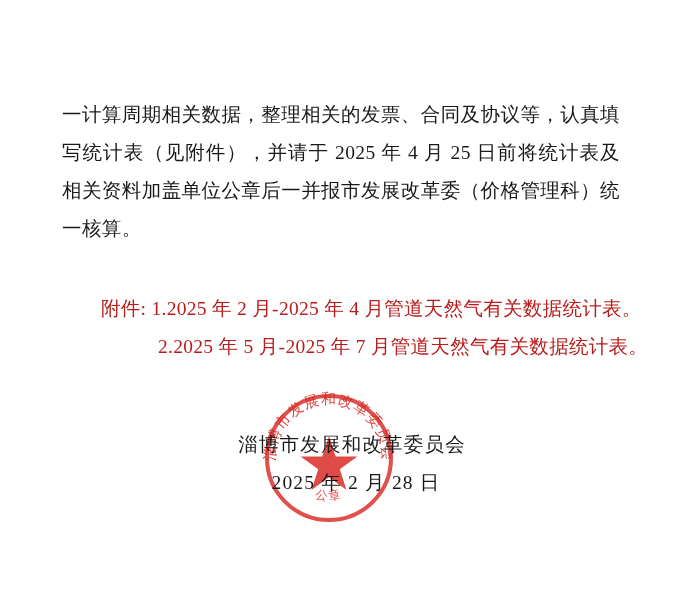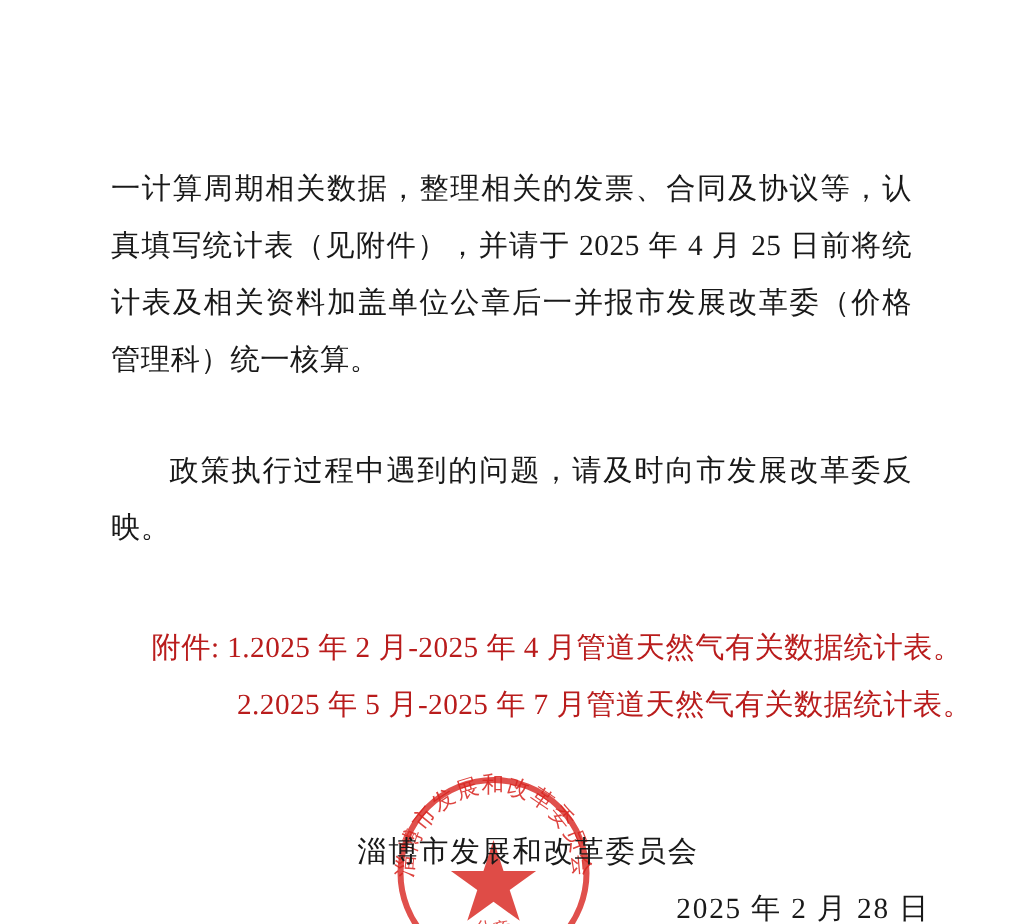--- a/index.html
+++ b/index.html
@@ -21,21 +21,21 @@
     height: 616px;
     box-sizing: border-box;
     padding: 96px 62px 0 62px;
   }
   .para {
     font-size: 19.5px;
     line-height: 38px;
     letter-spacing: 0.4px;
     text-align: justify;
     text-justify: inter-ideograph;
-    margin: 12px;
+    margin: 0;
     color: #191919;
   }
   .para.indent {
     text-indent: 39px;
   }
   .gap-1 { height: 12px; }
   .gap-2 { height: 30px; }
 
   .attach-block {
     margin-top: 0;
@@ -68,21 +68,20 @@
     letter-spacing: 1.2px;
     color: #191919;
     position: relative;
     z-index: 2;
   }
   .sig-line.org {
     padding-left: 22px;
   }
   .sig-line.date {
     padding-left: 30px;
-    text-align: right;
   }
 
   
   .seal {
     position: absolute;
     left: 50%;
     top: -42px;
     transform: translateX(-50%) translateX(-12px);
     width: 148px;
     height: 148px;
@@ -118,21 +117,20 @@
 </style>
 </head>
 <body>
 
 <div class="page">
 
   <p class="para">一计算周期相关数据，整理相关的发票、合同及协议等，认真填写统计表（见附件），并请于 2025 年 4 月 25 日前将统计表及相关资料加盖单位公章后一并报市发展改革委（价格管理科）统一核算。</p>
 
   <div class="gap-1"></div>
 
-  <p class="para indent">政策执行过程中遇到的问题，请及时向市发展改革委反映。</p>
 
   <div class="gap-2"></div>
 
   <div class="attach-block">
     <span class="attach-line first">附件: 1.2025 年 2 月-2025 年 4 月管道天然气有关数据统计表。</span>
     <span class="attach-line second">2.2025 年 5 月-2025 年 7 月管道天然气有关数据统计表。</span>
   </div>
 
   <div class="signature-area">
 

